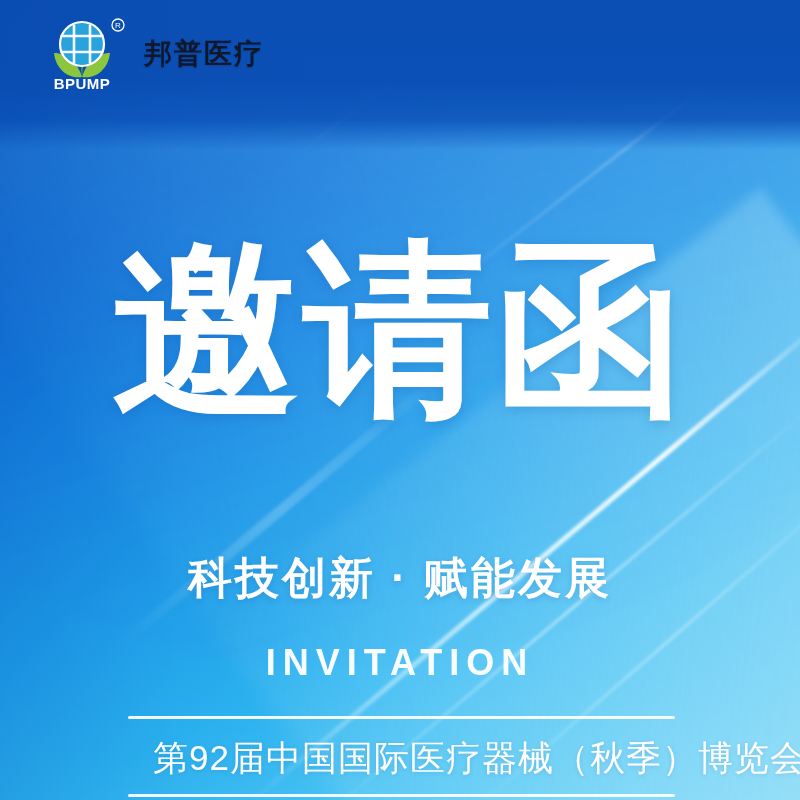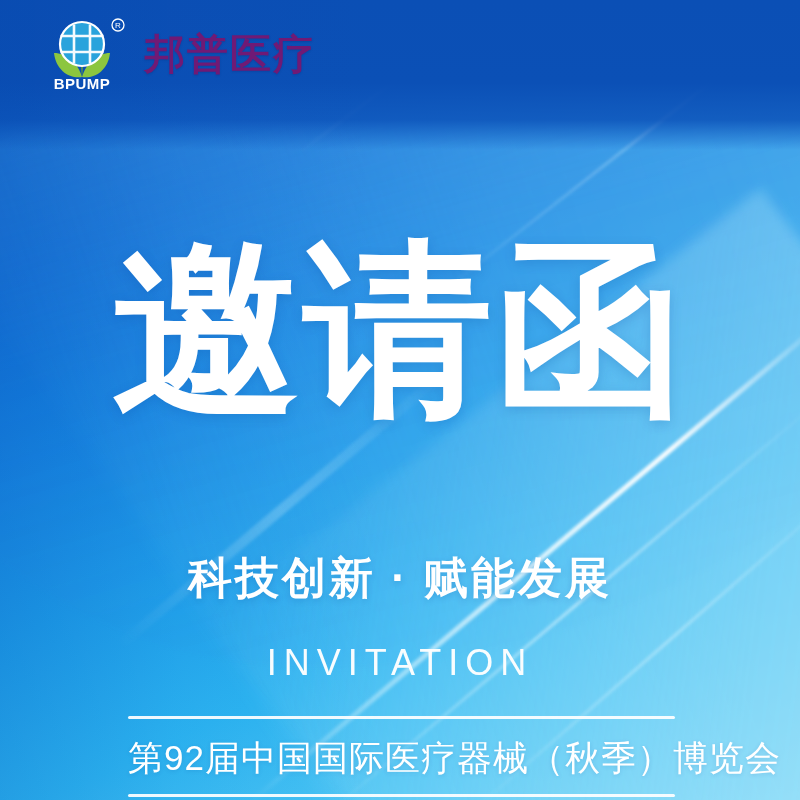--- a/index.html
+++ b/index.html
@@ -185,22 +185,22 @@
   }
   .logo-mark {
     position: relative;
     width: 84px;
     height: 74px;
     flex: 0 0 auto;
     margin-right: 16px;
   }
   .logo-mark svg { display: block; }
   .brand-name {
-    color: #701a75;
-    font-size: 41px;
+    color: #0f172a;
+    font-size: 28px;
     font-weight: 700;
     letter-spacing: 2px;
     line-height: 1;
     white-space: nowrap;
     text-shadow: 0 1px 2px rgba(0,40,110,0.25);
     font-family: Liberation Serif, serif;
   }
 
   
   .content {
@@ -238,21 +238,21 @@
     text-shadow: 0 2px 6px rgba(0,60,150,0.18);
     margin-top: 40px;
   }
   .invitation-en {
     position: absolute;
     top: 645px;
     left: 0; right: 0;
     text-align: center;
     color: #ffffff;
     font-size: 36px;
-    font-weight: 400;
+    font-weight: 700;
     letter-spacing: 7px;
     line-height: 1;
     white-space: nowrap;
     opacity: 0.97;
   }
 
   
   .footer {
     position: absolute;
     left: 128px;
@@ -269,20 +269,21 @@
   .event-name {
     color: #ffffff;
     font-size: 35px;
     font-weight: 400;
     letter-spacing: 1px;
     line-height: 1;
     text-align: center;
     white-space: nowrap;
     padding: 21px 0 19px 0;
     text-shadow: 0 1px 4px rgba(0,60,150,0.15);
+    margin-left: 25px;
   }
 </style>
 </head>
 <body>
 
 <div id="poster">
 
   <div class="bg-base"></div>
   <div class="bg-panel-r"></div>
   <div class="bg-sweep-a"></div>

